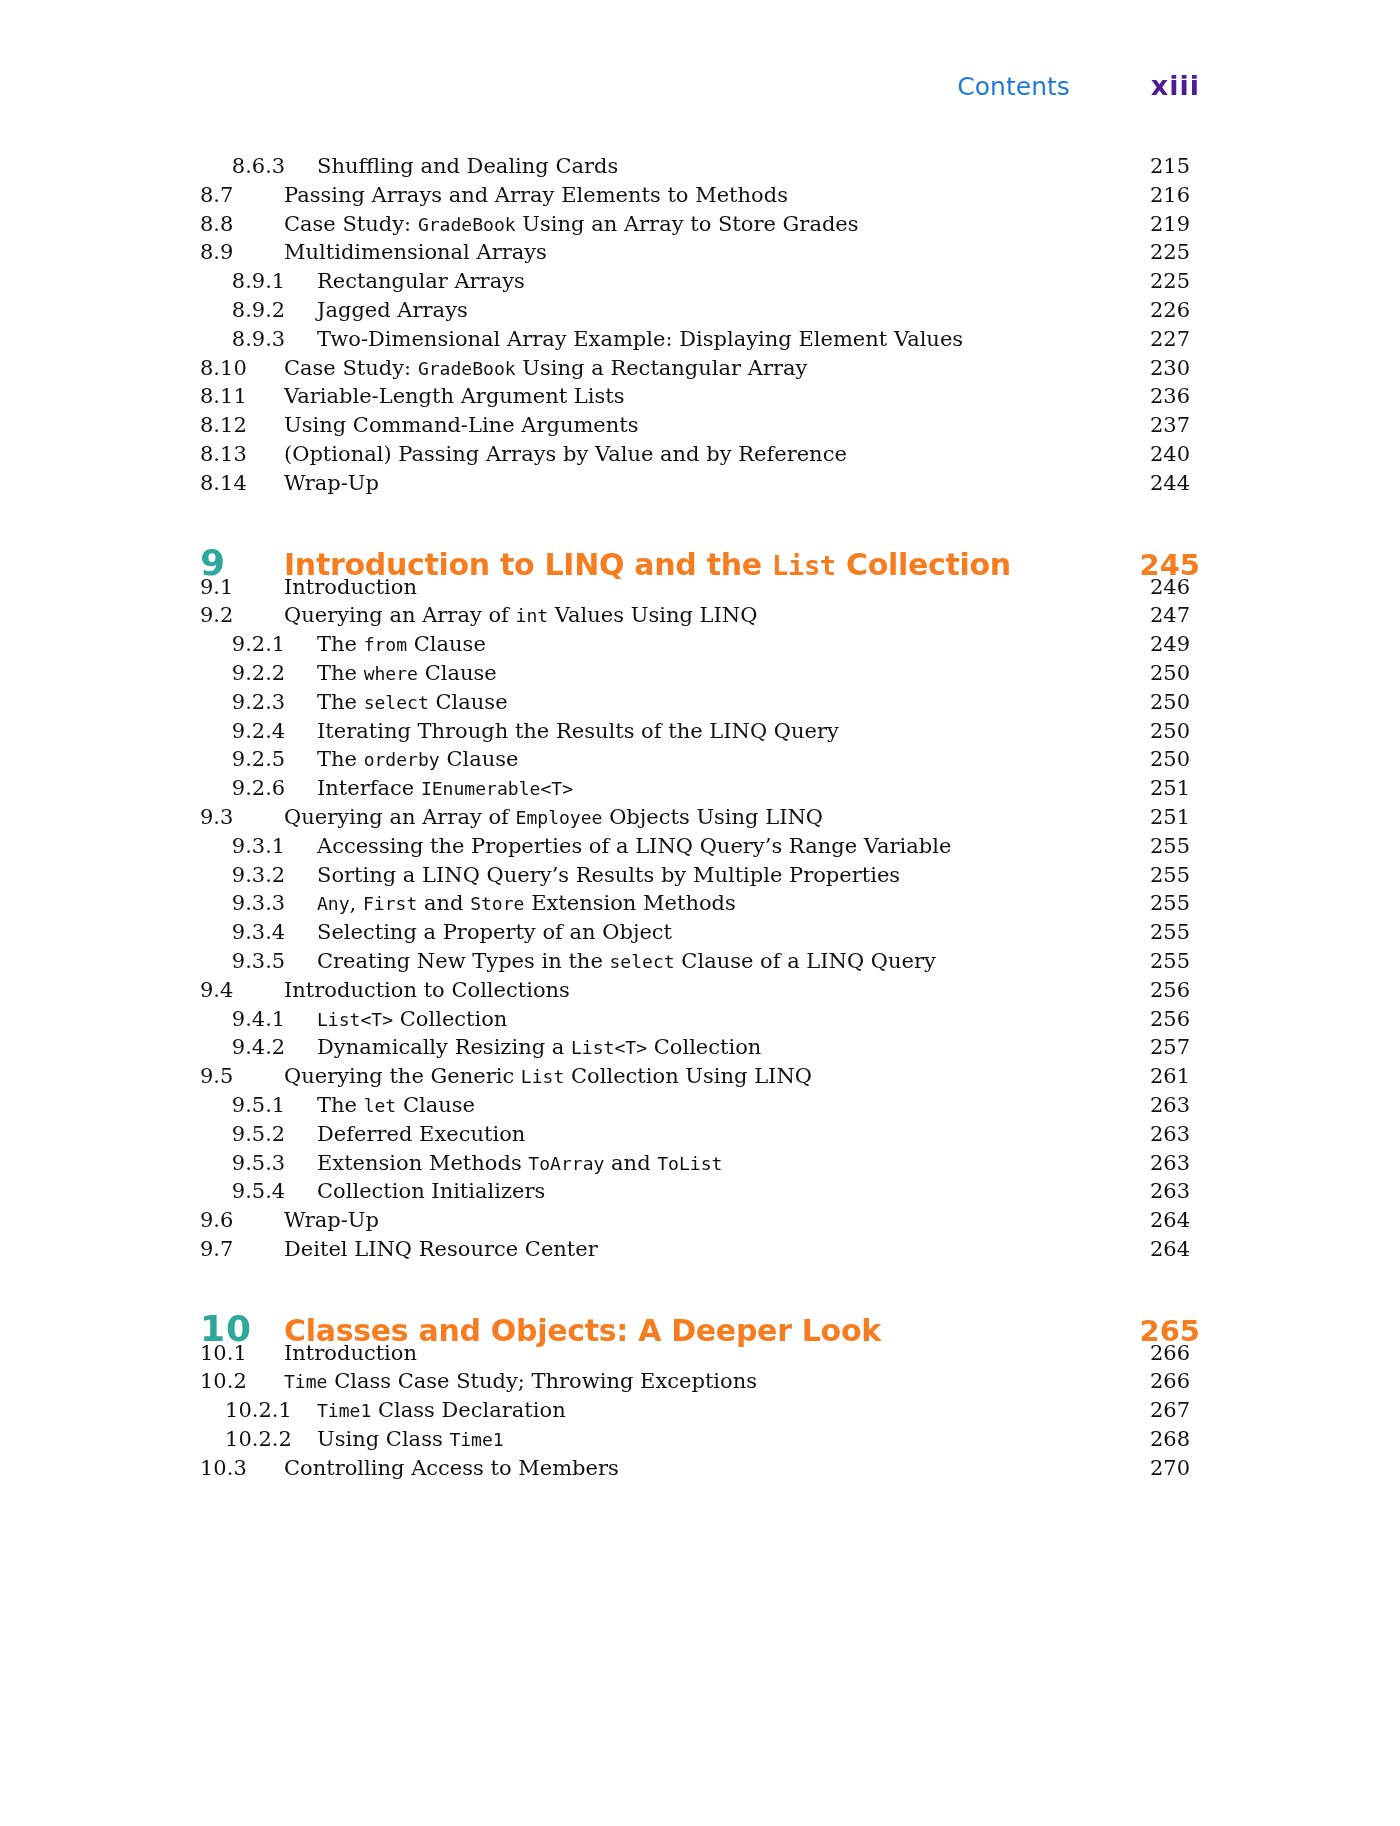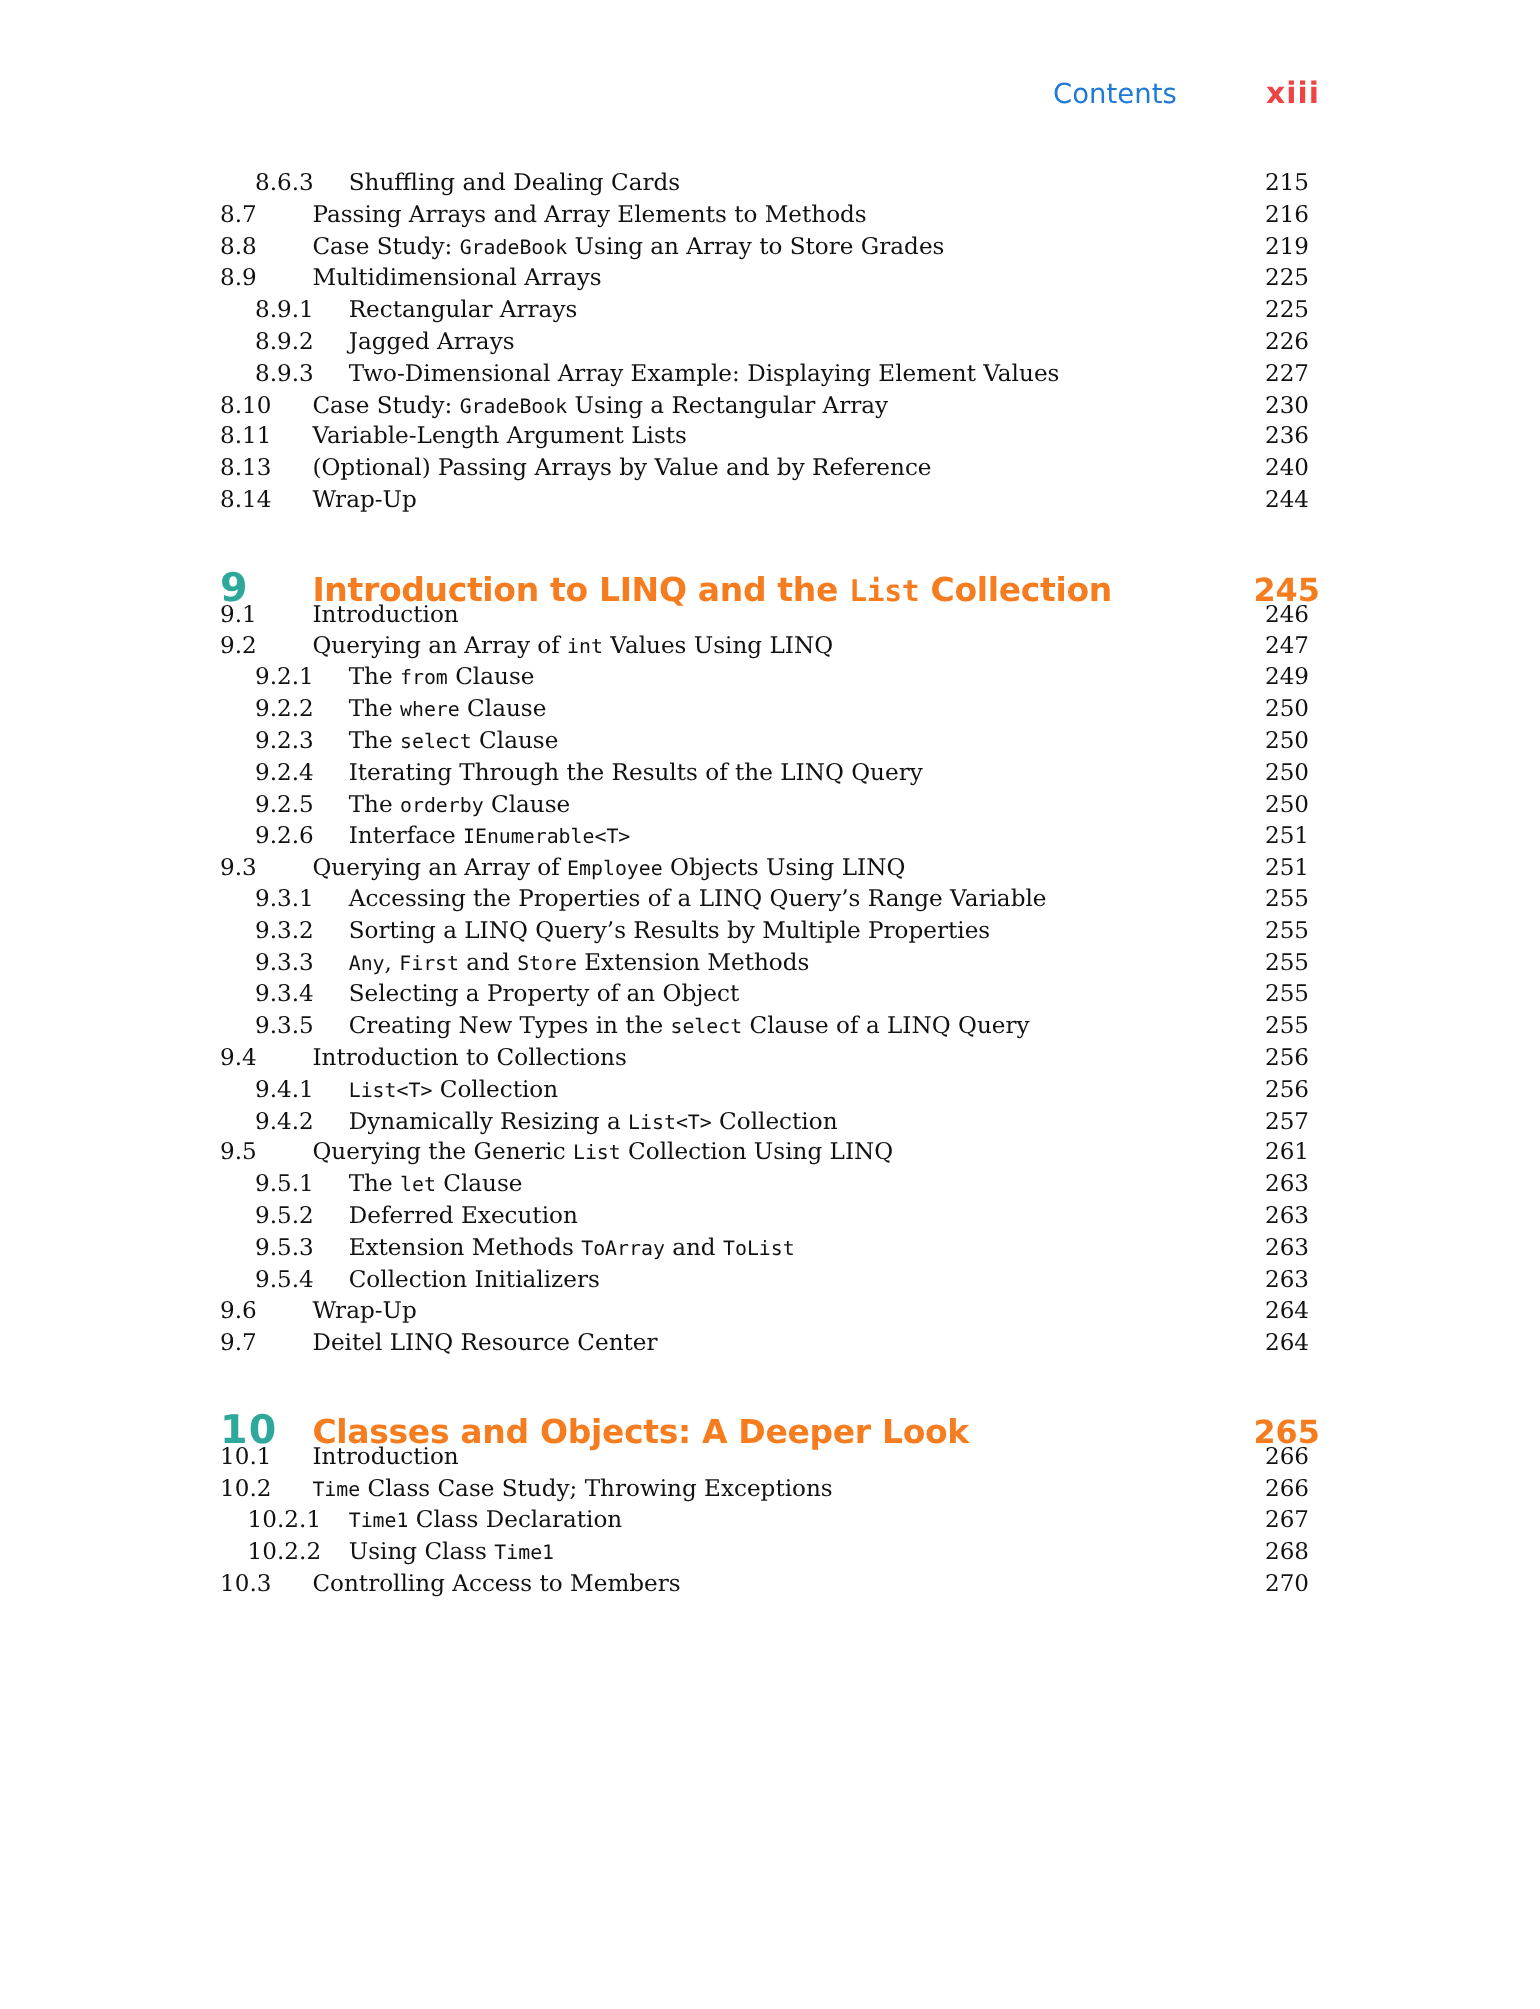--- a/index.html
+++ b/index.html
@@ -12,21 +12,21 @@
     color:#111111;
   }
   :root { --blue:#1e79d7; --teal:#2fa89c; --orange:#f57d20; }
 
   .header {
     position:absolute; top:70px; left:200px; width:1000px;
     display:flex; justify-content:flex-end; align-items:baseline; gap:81px;
     font-family:"DejaVu Sans", sans-serif;
   }
   .header .contents-label { color:var(--blue); font-size:25px; }
-  .header .folio { font-weight:bold; font-size:27px; letter-spacing:1px; color:#ef4444; }
+  .header .folio { font-weight:bold; font-size:27px; letter-spacing:1px; color:#4c1d95; }
 
   .toc { position:absolute; top:152px; left:200px; width:1000px; }
 
   .row { display:flex; align-items:baseline; height:28.8px; line-height:28.8px; font-size:21px; }
   .row .num { flex:none; width:84px; }
   .row.level2 .num { width:117px;text-align:center; }
   .row .title { flex:1; white-space:nowrap; overflow:visible; }
   .row .page { flex:none; min-width:60px; text-align:center; }
 
   .code { font-family:"DejaVu Sans Mono", monospace; font-size:0.86em; }
@@ -89,20 +89,25 @@
       <span class="num">8.10</span>
       <span class="title"><span>Case Study: </span><span class="code">GradeBook</span><span> Using a Rectangular Array</span></span>
       <span class="page">230</span>
     </div>
     <div class="row level1">
       <span class="num">8.11</span>
       <span class="title"><span>Variable-Length Argument Lists</span></span>
       <span class="page">236</span>
     </div>
     <div class="row level1">
+      <span class="num">8.12</span>
+      <span class="title"><span>Using Command-Line Arguments</span></span>
+      <span class="page">237</span>
+    </div>
+    <div class="row level1">
       <span class="num">8.13</span>
       <span class="title"><span>(Optional) Passing Arrays by Value and by Reference</span></span>
       <span class="page">240</span>
     </div>
     <div class="row level1">
       <span class="num">8.14</span>
       <span class="title"><span>Wrap-Up</span></span>
       <span class="page">244</span>
     </div>
     <div class="chapter">

